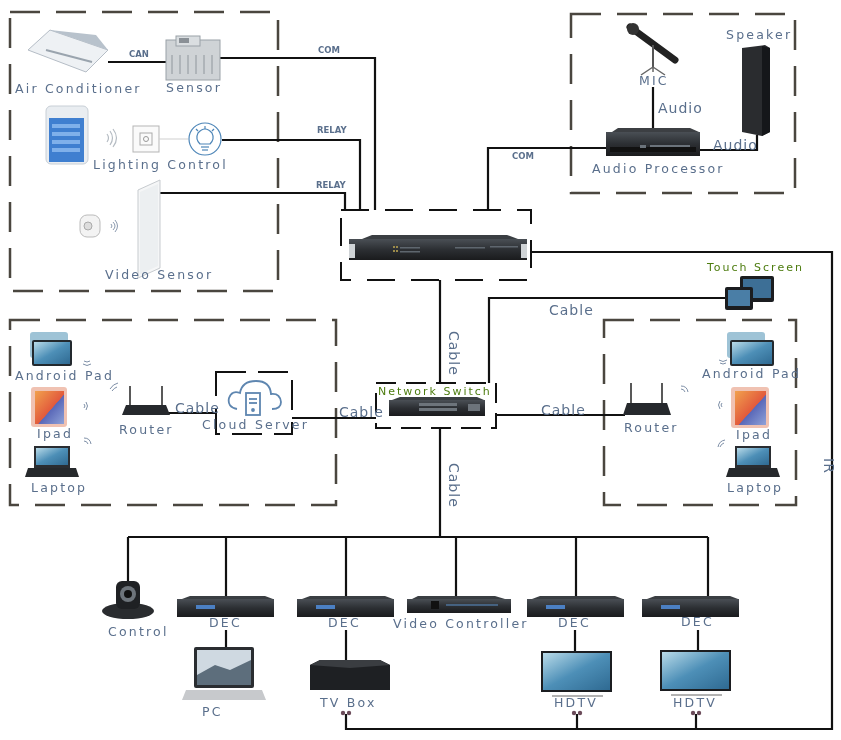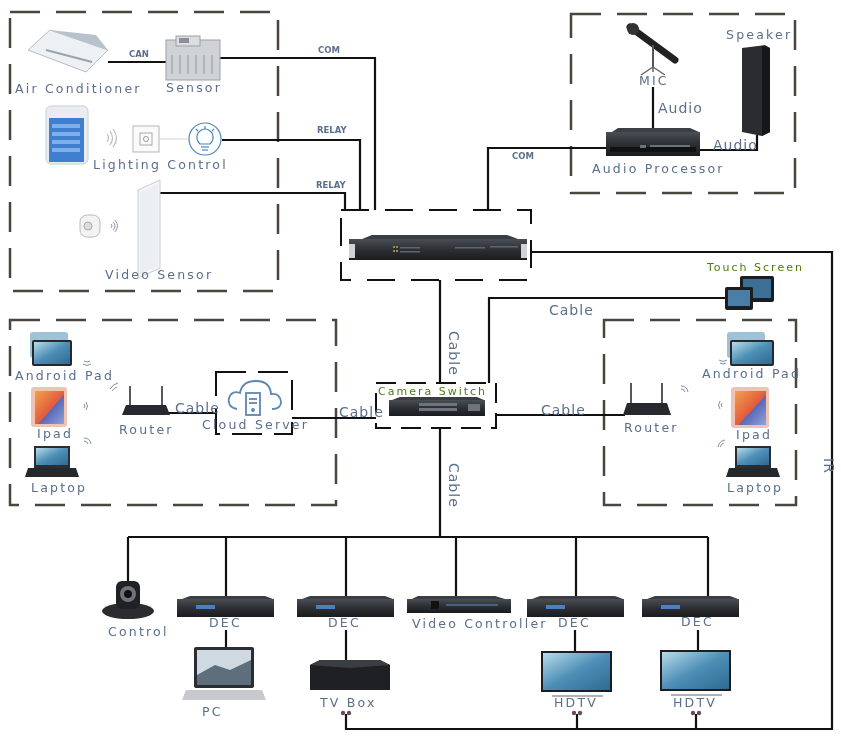--- a/index.html
+++ b/index.html
@@ -341,37 +341,37 @@
 <div class="lbl" style="left:15px;top:83px">Air Conditioner</div>
 <div class="lbl" style="left:166px;top:82px">Sensor</div>
 <div class="lbl" style="left:93px;top:159px">Lighting Control</div>
 <div class="lbl" style="left:105px;top:269px">Video Sensor</div>
 
 <div class="lbl" style="left:639px;top:75px">MIC</div>
 <div class="lbl" style="left:726px;top:29px">Speaker</div>
 <div class="lbl" style="left:592px;top:163px">Audio Processor</div>
 
 <div class="lbl lbl-dark" style="left:707px;top:262px">Touch Screen</div>
-<div class="lbl lbl-dark" style="left:378px;top:386px">Camera Switch</div>
+<div class="lbl lbl-dark" style="left:378px;top:386px">Network Switch</div>
 
 <div class="lbl" style="left:15px;top:370px">Android Pad</div>
 <div class="lbl" style="left:37px;top:428px">Ipad</div>
 <div class="lbl" style="left:31px;top:482px">Laptop</div>
 <div class="lbl" style="left:119px;top:424px">Router</div>
 <div class="lbl" style="left:202px;top:419px">Cloud Server</div>
 
 <div class="lbl" style="left:702px;top:368px">Android Pad</div>
 <div class="lbl" style="left:736px;top:429px">Ipad</div>
 <div class="lbl" style="left:727px;top:482px">Laptop</div>
 <div class="lbl" style="left:624px;top:422px">Router</div>
 
 <div class="lbl" style="left:108px;top:626px">Control</div>
 <div class="lbl" style="left:209px;top:617px">DEC</div>
 <div class="lbl" style="left:328px;top:617px">DEC</div>
-<div class="lbl" style="left:412px;top:618px">Video Controller</div>
+<div class="lbl" style="left:393px;top:618px">Video Controller</div>
 <div class="lbl" style="left:558px;top:617px">DEC</div>
 <div class="lbl" style="left:681px;top:616px">DEC</div>
 <div class="lbl" style="left:202px;top:706px">PC</div>
 <div class="lbl" style="left:320px;top:697px">TV Box</div>
 <div class="lbl" style="left:554px;top:697px">HDTV</div>
 <div class="lbl" style="left:673px;top:697px">HDTV</div>
 
 <div class="wire wire-b" style="left:129px;top:50px">CAN</div>
 <div class="wire wire-b" style="left:318px;top:46px">COM</div>
 <div class="wire wire-b" style="left:317px;top:126px">RELAY</div>

